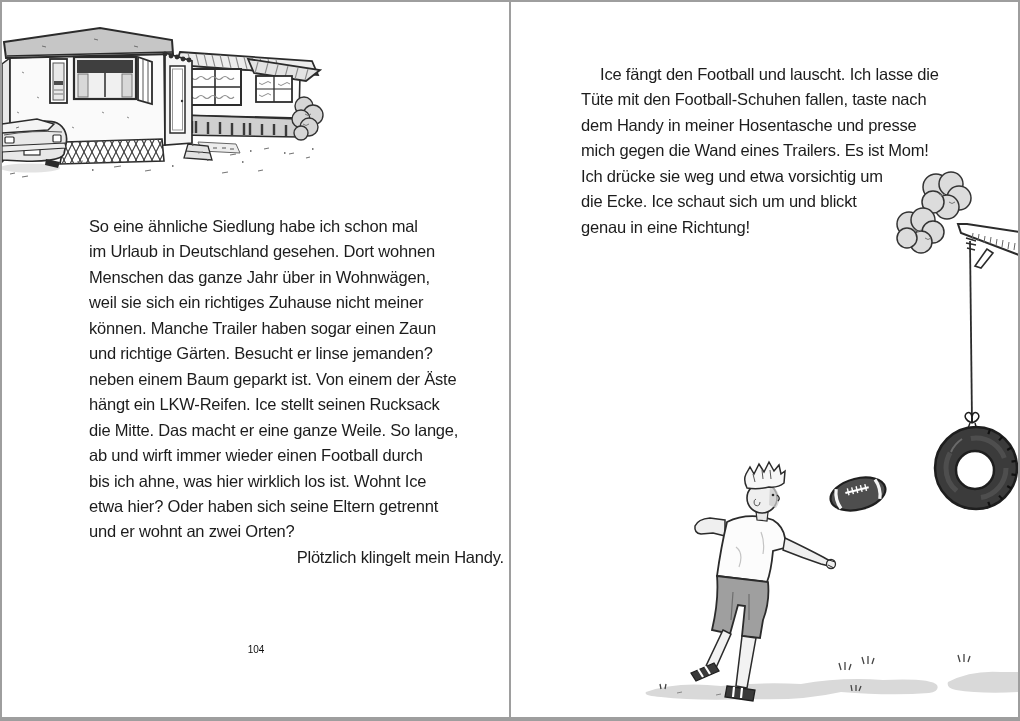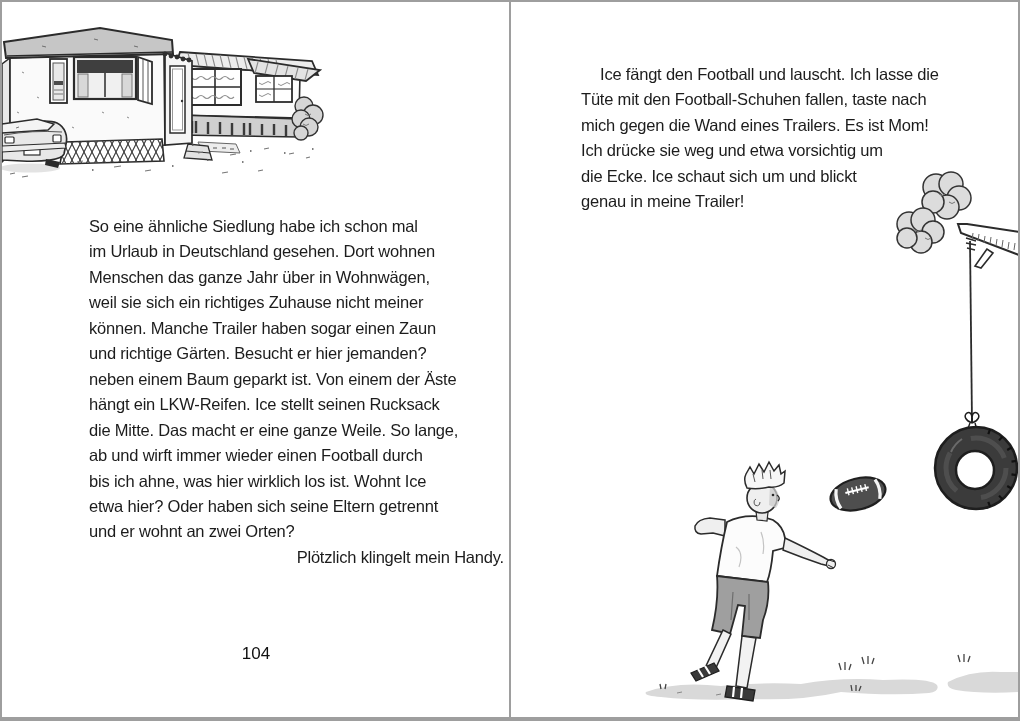--- a/index.html
+++ b/index.html
@@ -13,21 +13,21 @@
   .gutter{position:absolute;left:507px;top:0;bottom:0;width:2px;background:#9e9e9e;}
   .page{position:absolute;top:0;bottom:0;width:508px;}
   .page.left{left:0;border-radius:17px;}
   .page.right{left:509px;}
   .textblock{position:absolute;font-size:16.5px;line-height:25.45px;letter-spacing:-0.2px;color:#1c1c1c;}
   .textblock .line{white-space:nowrap;}
   .textblock .line.indent-sm{padding-left:13px;text-align:right;}
   .textblock .line.indent-md{padding-left:19px;}
   .left .textblock{left:87px;top:212px;width:415px;}
   .right .textblock{left:70px;top:60px;width:420px;}
-  .pagenum{position:absolute;left:0;width:100%;top:642px;text-align:center;font-size:17px;color:#111;}
+  .pagenum{position:absolute;left:0;width:100%;top:642px;text-align:center;font-size:10px;color:#111;}
   svg{display:block;}
   .illu{position:absolute;}
   .illu.left-illu{left:0;top:0;}
   .illu.right-illu{left:0;top:0;}
 </style>
 </head>
 <body>
 
 <div class="spread">
 
@@ -136,43 +136,44 @@
         <path d="M90,168 l1.5,0 M170,164 l1.5,0 M240,160 l1.5,0 M310,147 l1.5,0 M205,158 l1.5,0 M190,143 l1.5,0 M248,149 l1.5,0 M282,151 l1.5,0" stroke="#555" stroke-width="1.6"></path>
       </g>
     </svg>
 
     <div class="textblock">
       <div class="line">So eine ähnliche Siedlung habe ich schon mal</div>
       <div class="line">im Urlaub in Deutschland gesehen. Dort wohnen</div>
       <div class="line">Menschen das ganze Jahr über in Wohnwägen,</div>
       <div class="line">weil sie sich ein richtiges Zuhause nicht meiner</div>
       <div class="line">können. Manche Trailer haben sogar einen Zaun</div>
-      <div class="line">und richtige Gärten. Besucht er hier jemanden?</div>
+      <div class="line">und richtige Gärten. Besucht er linse jemanden?</div>
       <div class="line">neben einem Baum geparkt ist. Von einem der Äste</div>
       <div class="line">hängt ein LKW-Reifen. Ice stellt seinen Rucksack</div>
       <div class="line">die Mitte. Das macht er eine ganze Weile. So lange,</div>
       <div class="line">ab und wirft immer wieder einen Football durch</div>
       <div class="line">bis ich ahne, was hier wirklich los ist. Wohnt Ice</div>
       <div class="line">etwa hier? Oder haben sich seine Eltern getrennt</div>
       <div class="line">und er wohnt an zwei Orten?</div>
       <div class="line indent-sm">Plötzlich klingelt mein Handy.</div>
     </div>
 
     <div class="pagenum">104</div>
   </div>
 
   <div class="page right">
 
     <div class="textblock">
       <div class="line indent-md">Ice fängt den Football und lauscht. Ich lasse die</div>
       <div class="line">Tüte mit den Football-Schuhen fallen, taste nach</div>
+      <div class="line">dem Handy in meiner Hosentasche und presse</div>
       <div class="line">mich gegen die Wand eines Trailers. Es ist Mom!</div>
       <div class="line">Ich drücke sie weg und etwa vorsichtig um</div>
       <div class="line">die Ecke. Ice schaut sich um und blickt</div>
-      <div class="line">genau in meine Trailer!</div>
+      <div class="line">genau in eine Richtung!</div>
     </div>
 
     <svg class="illu right-illu" width="508" height="717" viewBox="0 0 508 717">
 
       <g>
         <path d="M135,690 Q165,679 210,684 Q250,680 290,682 Q330,675 372,678 Q420,676 426,683 Q429,689 418,691 Q380,694 330,690 Q290,699 240,697 Q185,699 150,695 Q132,694 135,690 Z" fill="#d9d9d9"></path>
         <path d="M437,680 Q460,668 490,670 L508,670 L508,690 Q470,692 445,688 Q435,686 437,680 Z" fill="#d9d9d9"></path>
         <g stroke="#444" stroke-width="1.3" fill="none">
           <path d="M330,668 l-2,-7 M334,668 l0,-8 M338,668 l2,-6"></path>
           <path d="M353,662 l-2,-7 M357,662 l0,-8 M361,662 l2,-6"></path>

